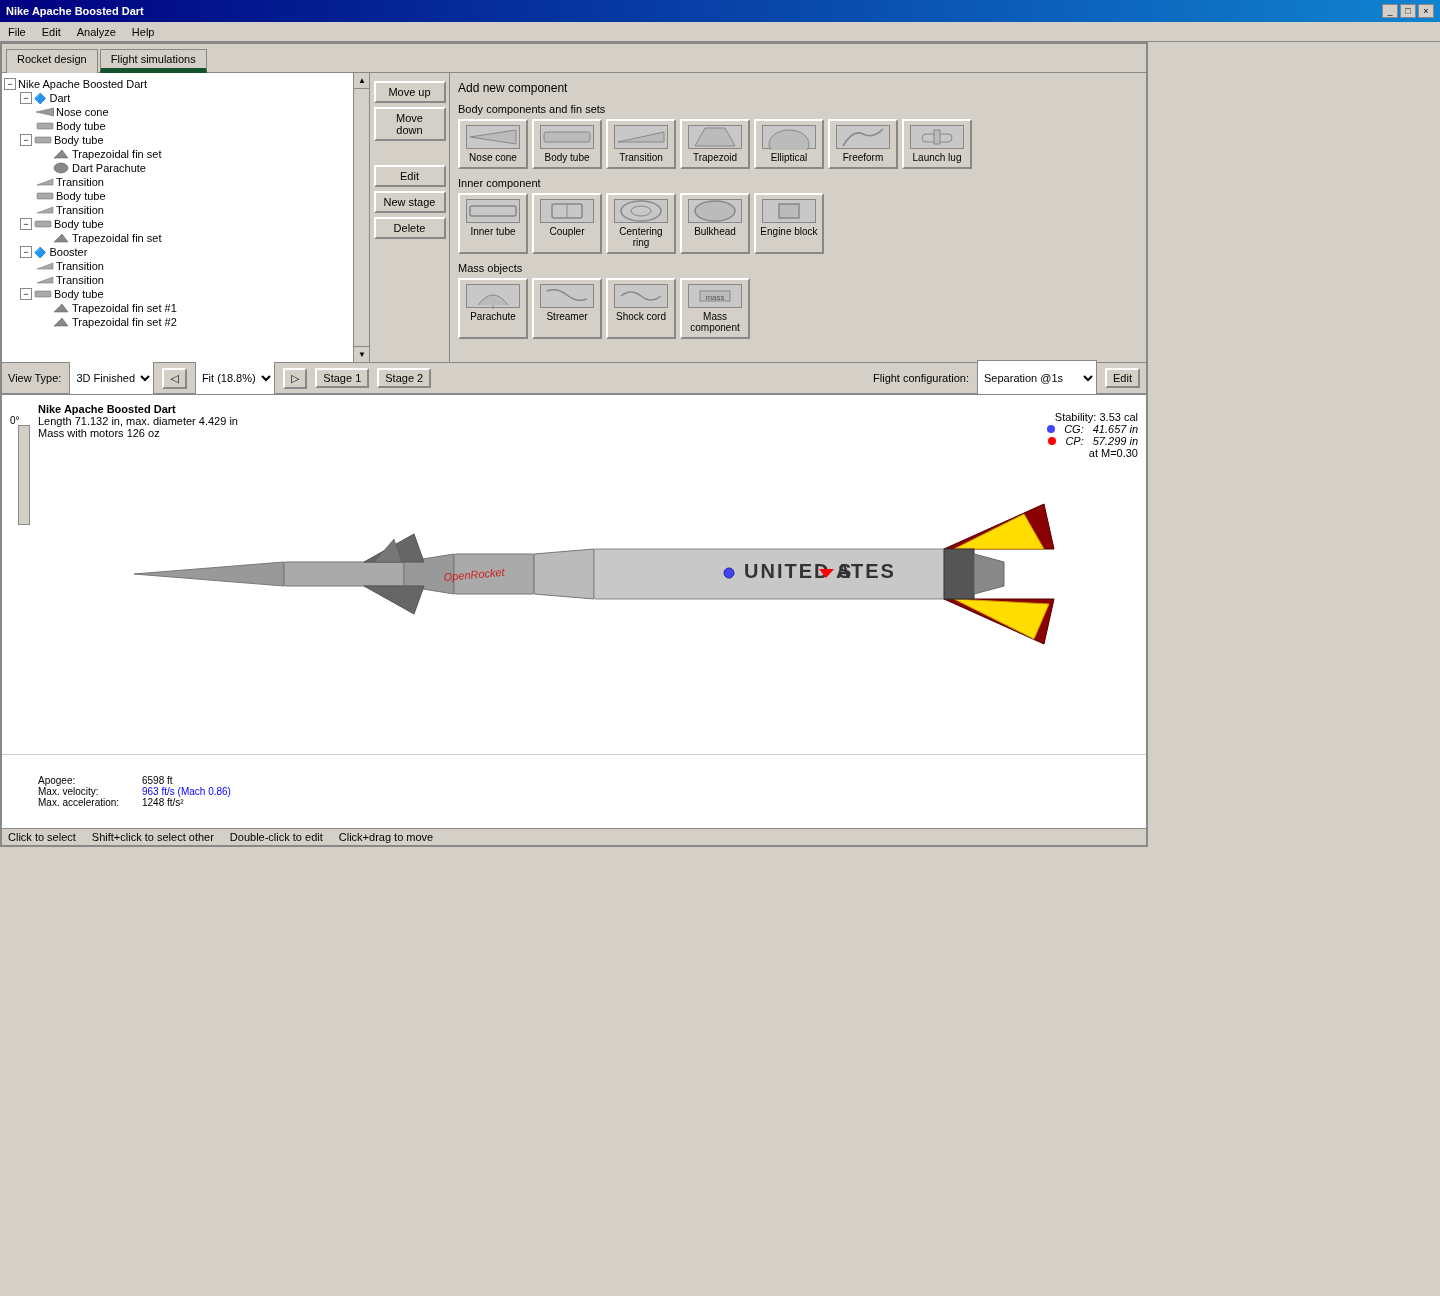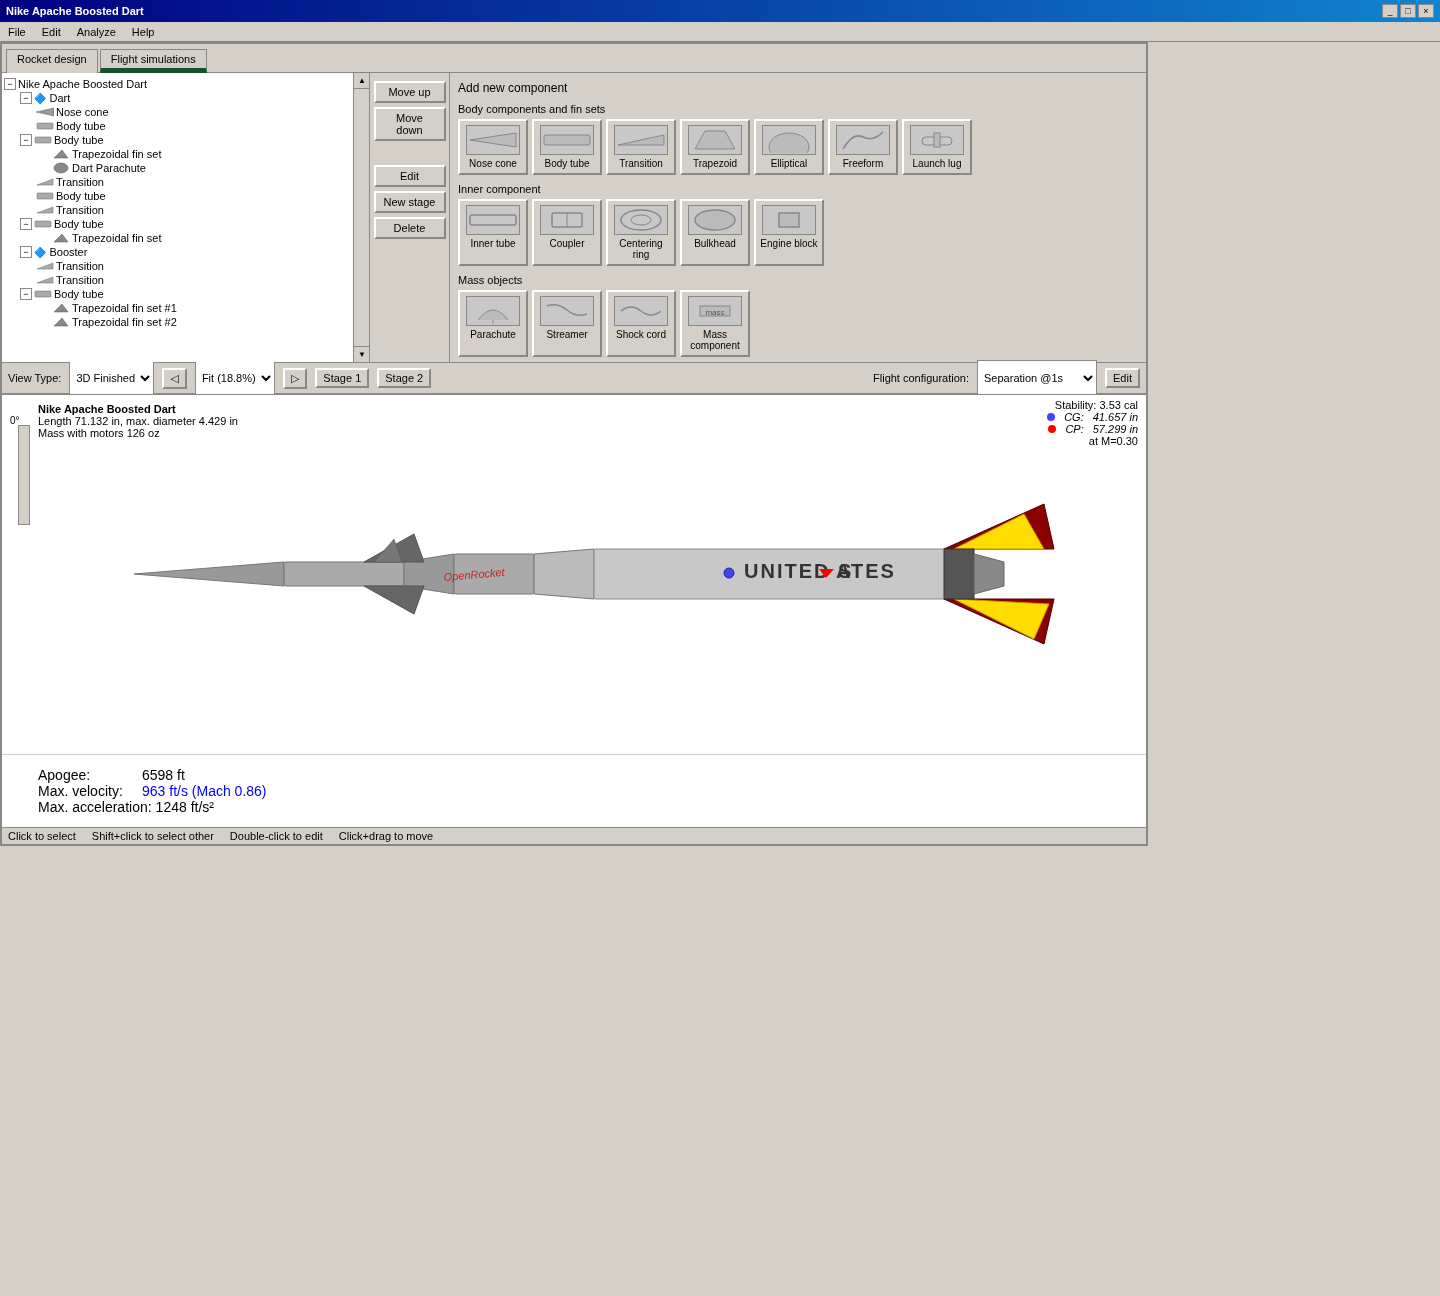--- a/index.html
+++ b/index.html
@@ -166,21 +166,21 @@
       padding: 4px;
       border: 2px solid;
       border-color: #fff #888 #888 #fff;
       background: #d4d0c8;
       cursor: pointer;
       font-size: 10px;
       text-align: center;
     }
     .comp-icon {
       width: 54px;
-      height: 30px;
+      height: 24px;
       background: #c8c8c8;
       border: 1px solid #888;
       margin-bottom: 3px;
       display: flex;
       align-items: center;
       justify-content: center;
     }
 
     
     .comp-icon svg { width: 50px; height: 26px; }
@@ -231,21 +231,21 @@
       border-top: 1px solid #888;
     }
     .rocket-info {
       position: absolute;
       top: 8px; left: 36px;
       font-size: 11px;
       color: #000;
     }
     .rocket-stability {
       position: absolute;
-      top: 4px; right: 8px;
+      top: 16px; right: 8px;
       font-size: 11px;
       text-align: right;
     }
     .stability-line { display: flex; align-items: center; gap: 9px; justify-content: flex-end; font-style: italic; }
     .cg-dot { width: 8px; height: 8px; border-radius: 50%; background: #4444ff; display: inline-block; }
     .cp-dot { width: 8px; height: 8px; border-radius: 50%; background: #ff0000; display: inline-block; }
 
     .degree-marker {
       position: absolute;
       left: 8px;
@@ -260,22 +260,22 @@
       width: 12px;
       height: 100px;
       background: #d4d0c8;
       border: 1px solid #888;
     }
 
     
     .stats-bar {
       background: white;
       border-top: 1px solid #ccc;
-      padding: 12px 36px;
-      font-size: 14px;
+      padding: 20px 36px;
+      font-size: 10px;
     }
     .stats-row { display: flex; gap: 4px; }
     .stat-label { color: #000; min-width: 100px; }
     .stat-value { color: #000; }
     .stat-value.blue { color: #0000ff; }
 
     
     .status-bar {
       background: #d4d0c8;
       border-top: 1px solid #888;

